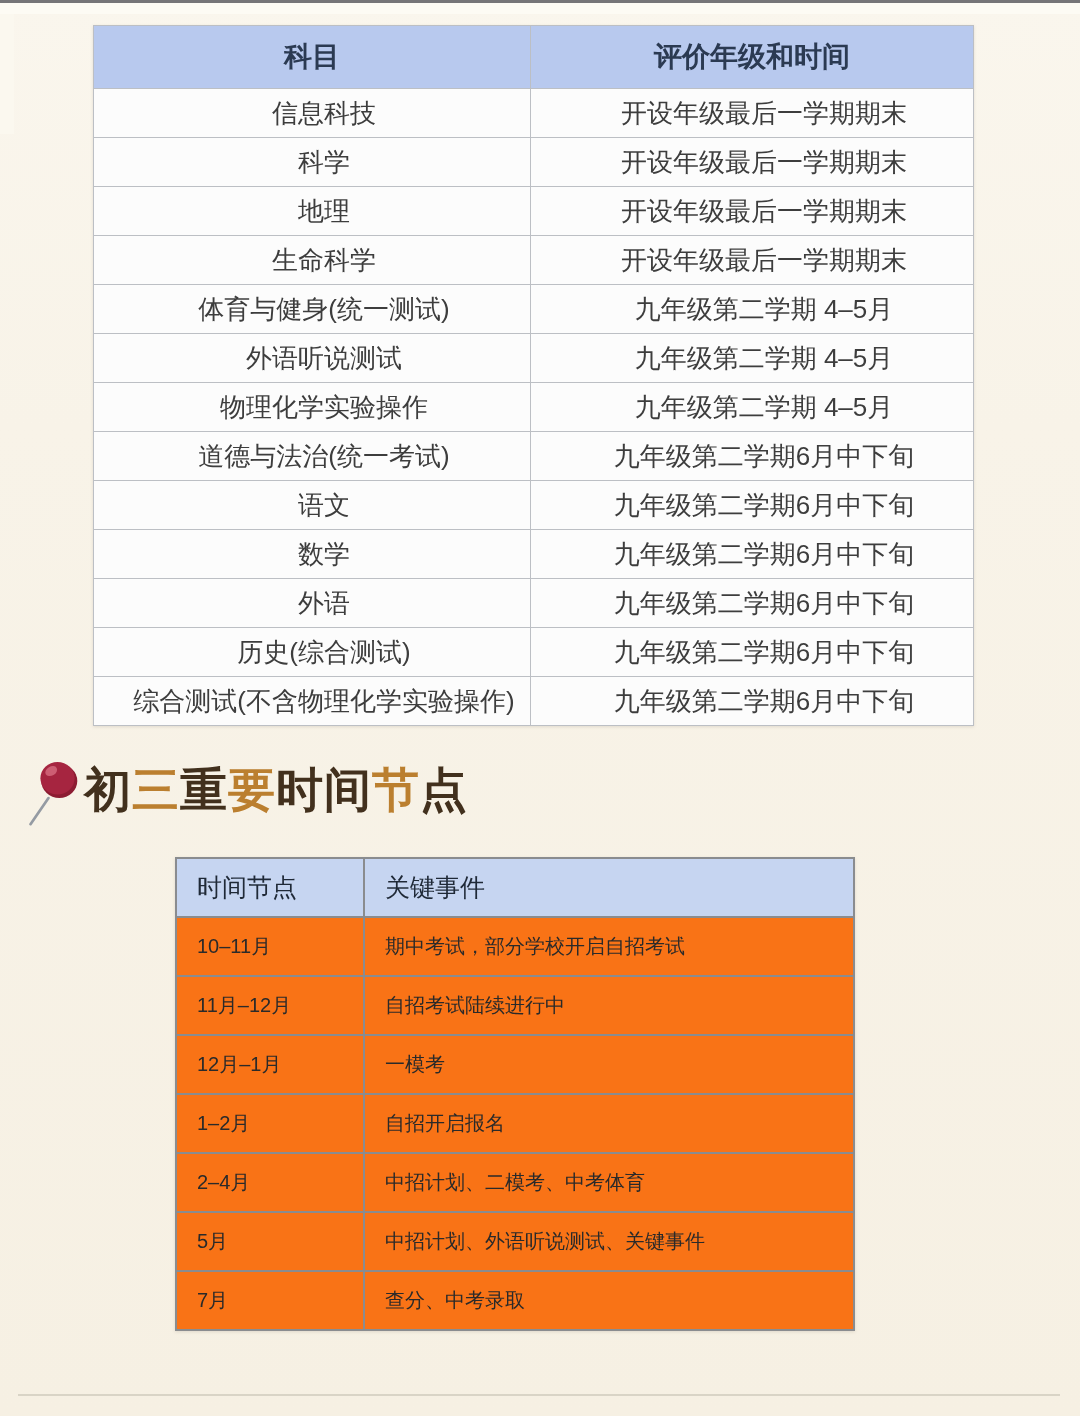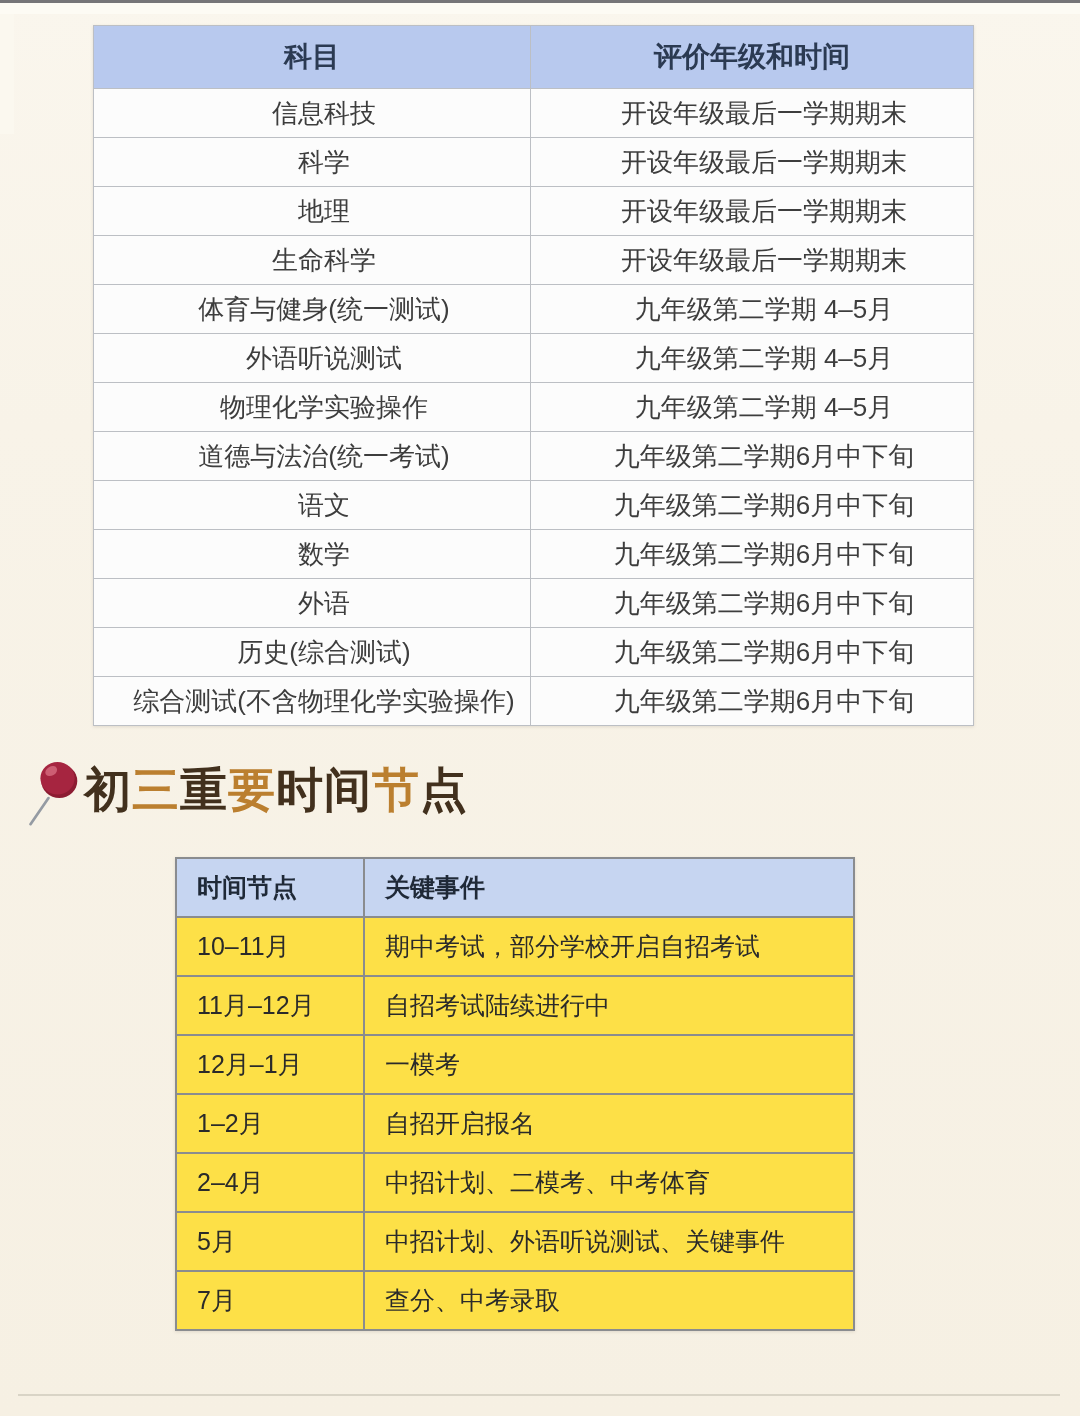--- a/index.html
+++ b/index.html
@@ -44,24 +44,24 @@
   .section-heading{position:absolute;left:26px;top:750px;display:flex;}
   .pin-wrap{width:54px;height:80px;margin-right:4px;flex:0 0 auto;}
   .heading-text{font-size:47px;font-weight:bold;letter-spacing:1px;line-height:80px;}
   .hc-dark{color:var(--heading_dark);}
   .hc-accent{color:var(--heading_accent);}
 
   
   .t2{position:absolute;left:175px;top:857px;width:678px;background:#fcfdfb;
       box-shadow:0 1px 3px rgba(120,110,90,.18);}
   .t2 th{height:55px;background:var(--t2_header_bg);color:var(--t2_header_text);
-         font-size:25px;font-weight:bold;text-align:left;padding-left:20px;
+         font-size:25px;font-weight:normal;text-align:left;padding-left:20px;
          border:2px solid var(--t2_border);}
-  .t2 td{height:55px;font-size:25px;color:var(--t2_body_text);text-align:left;padding-left:20px;
-         border:2px solid var(--t2_border);background:#fde047;}
+  .t2 td{height:55px;font-size:20px;color:var(--t2_body_text);text-align:left;padding-left:20px;
+         border:2px solid var(--t2_border);background:#f97316;}
   .t2 .c1{width:188px;} .t2 .c2{width:490px;}
 </style>
 </head>
 <body>
 
 <div class="top-dark-line"></div>
 <div class="top-light-band"></div>
 <div class="left-light-band"></div>
 
 <table class="t1">

